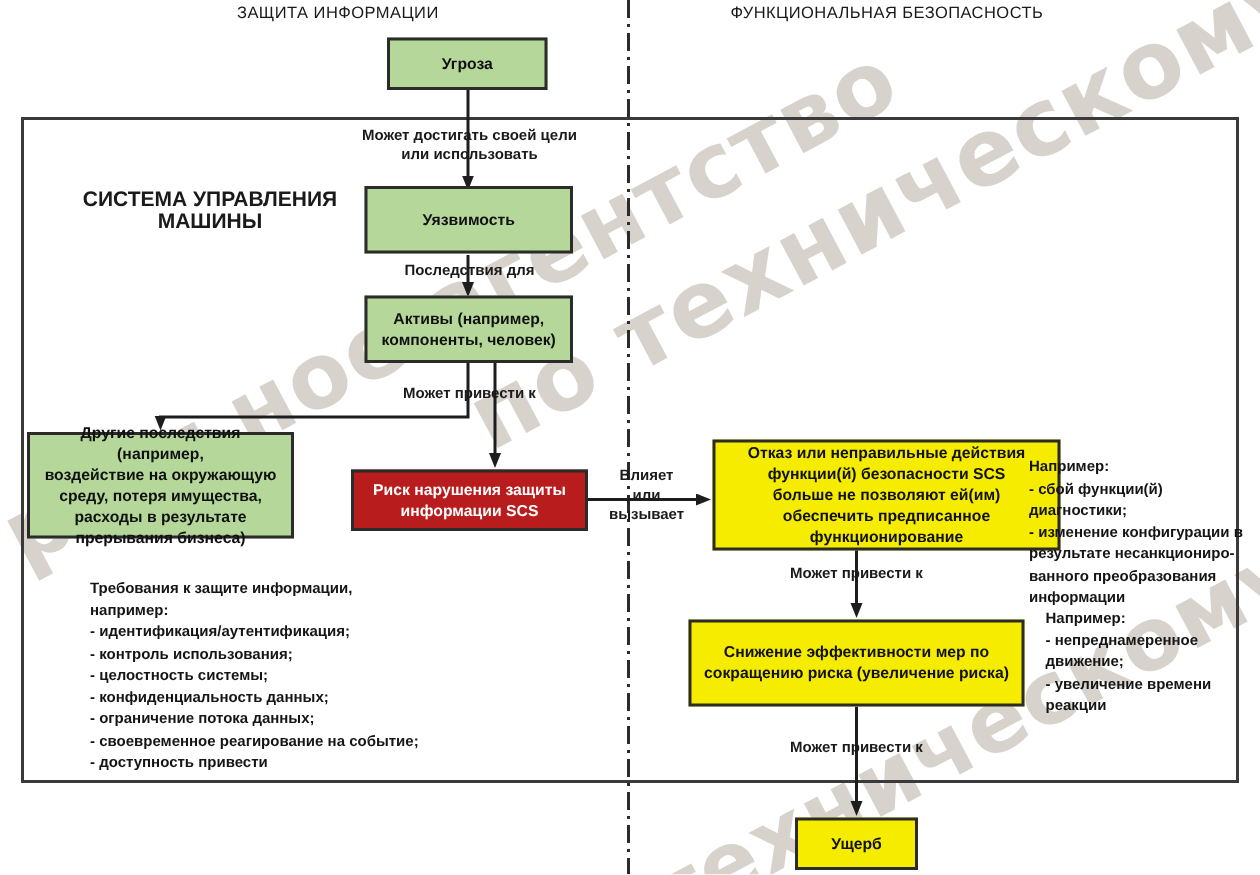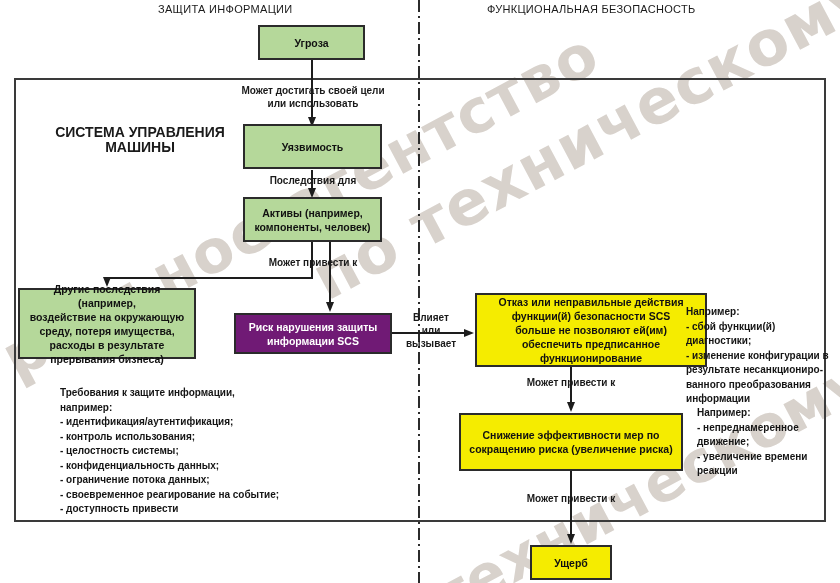--- a/index.html
+++ b/index.html
@@ -68,21 +68,21 @@
     align-items:center;
     justify-content:center;
     text-align:center;
     font-size:10.5px;
     font-weight:700;
     color:#111;
     line-height:14px;
     padding:2px 4px;
   }
   .green{background:#b5d89a;}
-  .red{background:#701a75;color:#ffffff;}
+  .red{background:#b91c1c;color:#ffffff;}
   .yellow{background:#f5ec00;}
 
   
   .lbl{
     position:absolute;
     font-size:10px;
     font-weight:700;
     color:#1a1a1a;
     text-align:center;
     line-height:13px;

